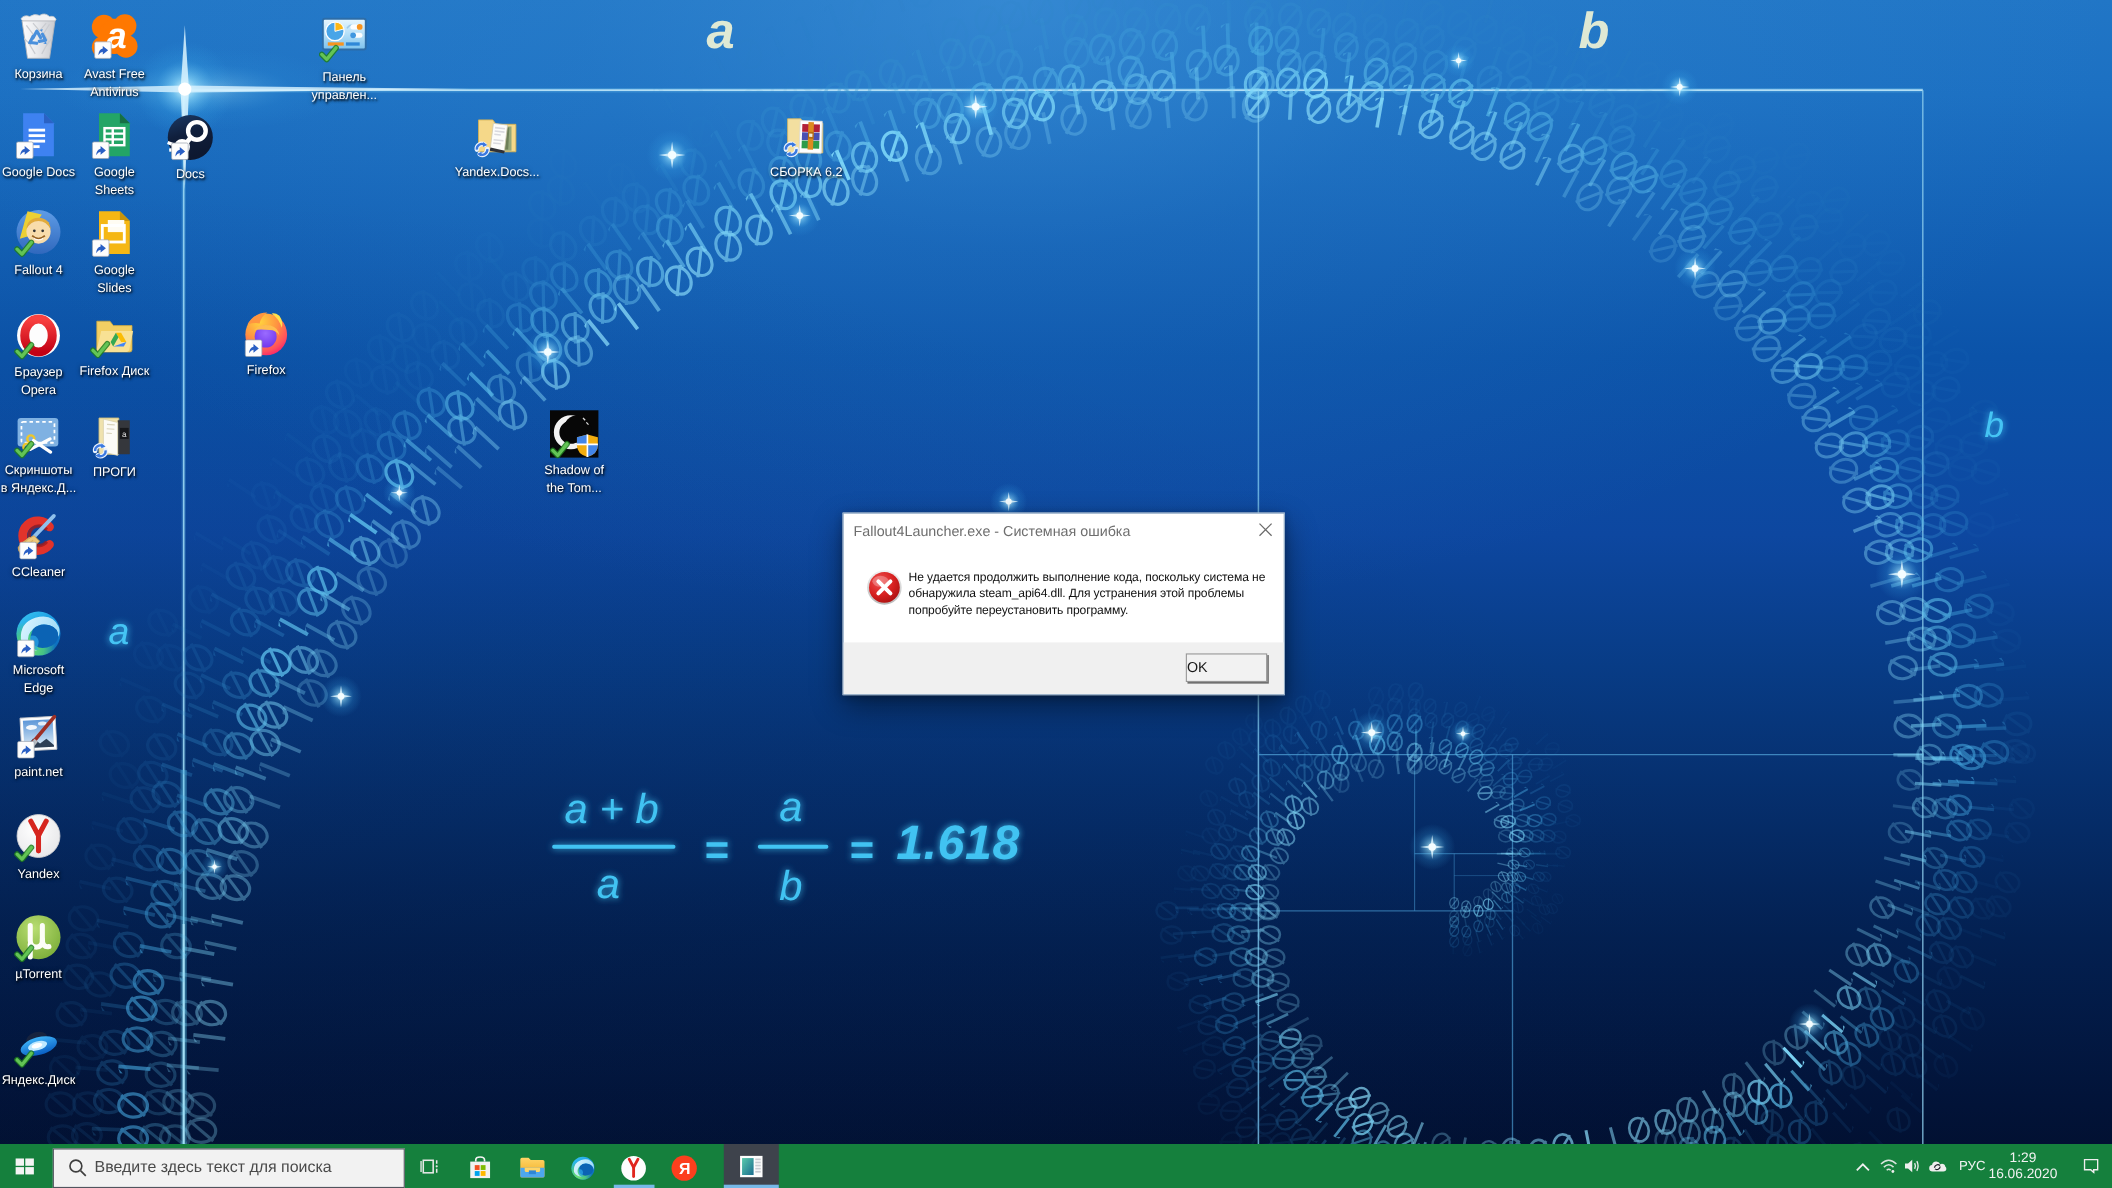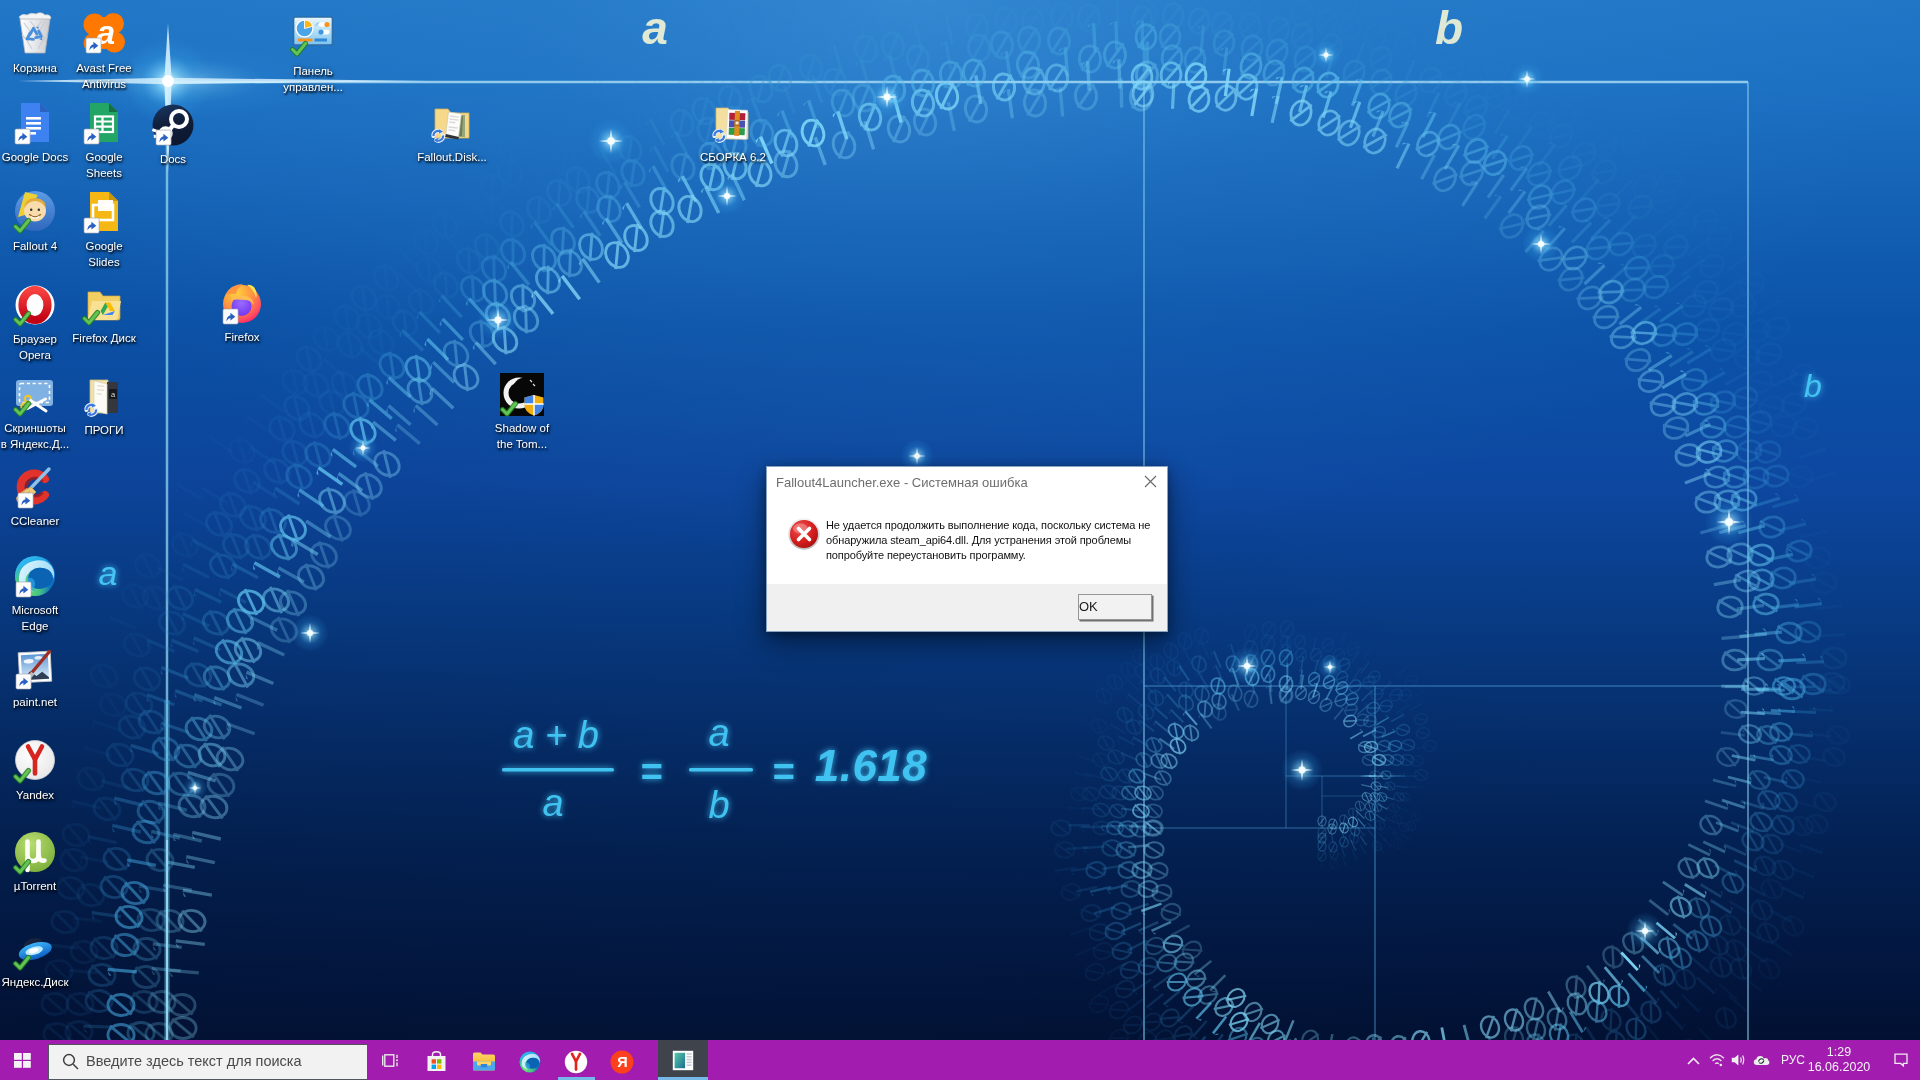--- a/index.html
+++ b/index.html
@@ -1493,21 +1493,21 @@
           </g>
 <g fill="none" stroke="#3b79e0" stroke-width="2.1">
             <path d="M2.5 7 A4.6 4.6 0 0 1 9.5 2.6"></path>
             <path d="M12 6.5 A4.6 4.6 0 0 1 5 11"></path>
           </g>
 <path d="M8.2 0.2 L12 2.8 L8 4.6 Z" fill="#3b79e0"></path>
           <path d="M6.5 13.2 L2.6 11 L6.8 9 Z" fill="#3b79e0"></path>
         </g>
       </svg>
     </div>
-    <div class="lb">Fallout.Disk...</div>
+    <div class="lb">Yandex.Docs...</div>
   </div>
 <div class="ic" style="left:688px;top:100px">
     <div style="width:46px;margin:0 auto">
       <svg width="46" height="46" viewBox="0 0 46 46">
         <path d="M6 8 H18 L21 12 H38 V39 H6 Z" fill="#f3dfa0" stroke="#d2b668" stroke-width="0.8"></path>
 <g transform="rotate(2 28 25)">
           <rect x="17" y="10" width="20" height="29" fill="#fdfdfd" stroke="#d8d8da" stroke-width="0.7"></rect>
 <rect x="19" y="13" width="16" height="7" fill="#b32038"></rect>
 <rect x="19" y="20.5" width="16" height="7" fill="#4a4fb2"></rect>
 <rect x="19" y="28" width="16" height="7" fill="#2d9c49"></rect>
@@ -1863,21 +1863,21 @@
 <circle cx="16" cy="16" r="15.7" fill="url(#err)"></circle>
 <circle cx="16" cy="16" r="14" fill="url(#er)"></circle>
 <ellipse cx="12.5" cy="10.5" rx="7.5" ry="5" fill="#fff" opacity="0.28"></ellipse>
 <path d="M10.5 10.5 L21.5 21.5 M21.5 10.5 L10.5 21.5" stroke="#fff" stroke-width="3.6" stroke-linecap="round"></path>
 </svg>
 <div style="position:absolute;left:59px;top:51px;width:342px;font-size:11px;line-height:15.1px;color:#101010;letter-spacing:-0.1px">Не удается продолжить выполнение кода, поскольку система не<br>обнаружила steam_api64.dll. Для устранения этой проблемы<br>попробуйте переустановить программу.</div>
 <div style="position:absolute;left:0;bottom:0;width:100%;height:47px;background:#f0f0f0">
 <div style="position:absolute;left:311px;top:10px;width:74px;height:26px;background:#f2f2f2;border:1px solid #969696;box-shadow:1.5px 1.5px 0 rgba(70,70,70,.75);box-sizing:border-box;text-align:left;font-size:13px;color:#1a1a1a;line-height:24px">OK</div>
 </div>
   </div>
-<div id="tb" style="position:absolute;left:0;top:1040px;width:1920px;height:40px;background:#a21caf">
+<div id="tb" style="position:absolute;left:0;top:1040px;width:1920px;height:40px;background:#15803d">
     <svg style="position:absolute;left:14px;top:13px" width="17" height="15" viewBox="0 0 17 15">
       <g fill="#f4f4f4">
         <rect x="0" y="0" width="7.8" height="6.8"></rect>
         <rect x="9" y="0" width="7.8" height="6.8"></rect>
         <rect x="0" y="8" width="7.8" height="6.8"></rect>
         <rect x="9" y="8" width="7.8" height="6.8"></rect>
       </g>
     </svg>
     <div style="position:absolute;left:48px;top:4px;width:320px;height:36px;background:#f2f2f2;border:1px solid #50555e;box-sizing:border-box">
 <svg style="position:absolute;left:13px;top:8px" width="17" height="17" viewBox="0 0 17 17">

